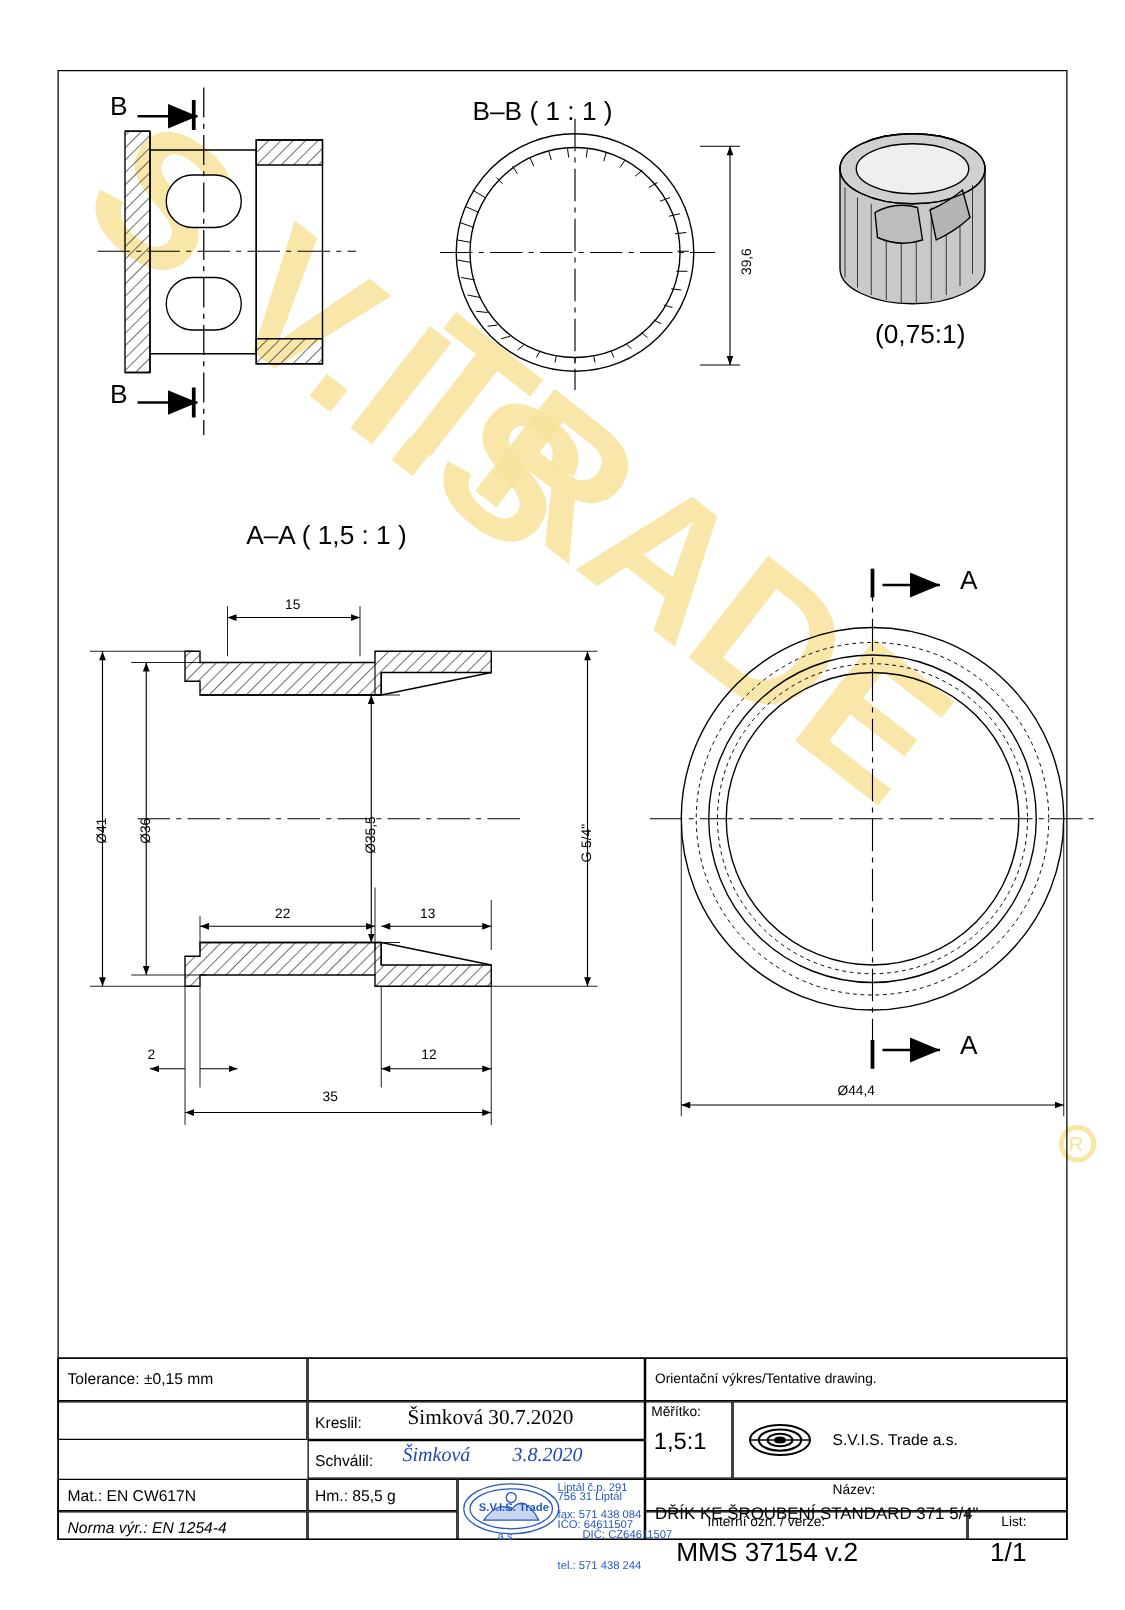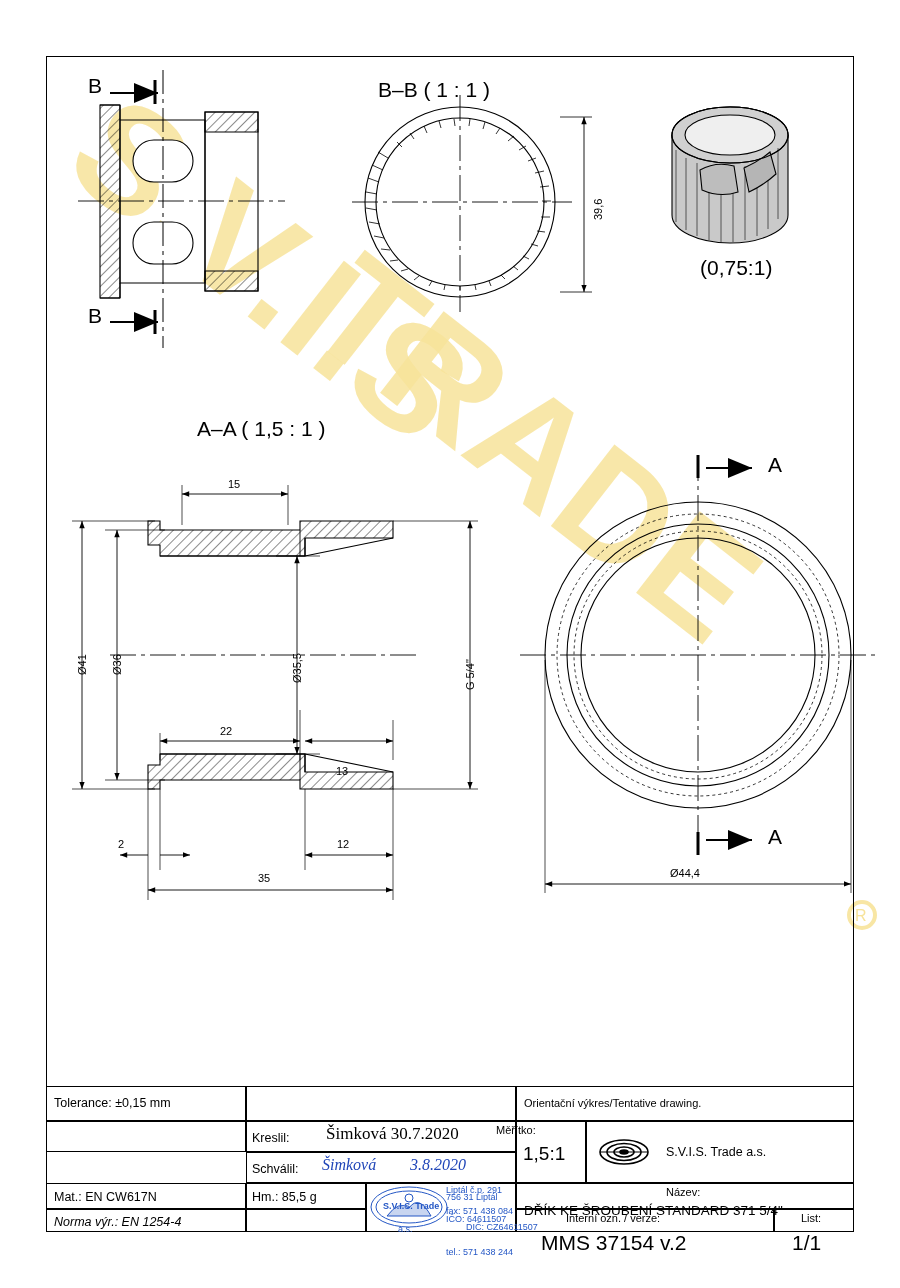--- a/index.html
+++ b/index.html
@@ -214,21 +214,21 @@
 <div class="lbl big" style="left:768px;top:453px;">A</div>
 <div class="lbl big" style="left:768px;top:825px;">A</div>
 
 <div class="lbl dim rot90" style="left:592px;top:220px;">39,6</div>
 <div class="lbl dim" style="left:228px;top:478px;">15</div>
 <div class="lbl dim rot90" style="left:76px;top:675px;">Ø41</div>
 <div class="lbl dim rot90" style="left:111px;top:675px;">Ø36</div>
 <div class="lbl dim rot90" style="left:291px;top:683px;">Ø35,5</div>
 <div class="lbl dim rot90" style="left:464px;top:690px;">G 5/4"</div>
 <div class="lbl dim" style="left:220px;top:725px;">22</div>
-<div class="lbl dim" style="left:336px;top:725px;margin-top:40px;">13</div>
+<div class="lbl dim" style="left:336px;top:725px;">13</div>
 <div class="lbl dim" style="left:118px;top:838px;">2</div>
 <div class="lbl dim" style="left:337px;top:838px;">12</div>
 <div class="lbl dim" style="left:258px;top:872px;">35</div>
 <div class="lbl dim" style="left:670px;top:867px;">Ø44,4</div>
 
 <div id="tb">
 
   <div class="cellbox" style="left:0;top:0;width:808px;height:146px;"></div>
 
   <div class="cellbox" style="left:0;top:0;width:200px;height:35px;"></div>
@@ -255,21 +255,21 @@
   <div class="tx" style="left:8px;top:10px;">Tolerance: ±0,15 mm</div>
   <div class="tx s" style="left:478px;top:11px;">Orientační výkres/Tentative drawing.</div>
 
   <div class="tx" style="left:206px;top:45px;">Kreslil:</div>
   <div class="tx hand" style="left:280px;top:38px;">Šimková 30.7.2020</div>
 
   <div class="tx" style="left:206px;top:76px;">Schválil:</div>
   <div class="tx sig" style="left:276px;top:70px;">Šimková</div>
   <div class="tx sig" style="left:364px;top:70px;">3.8.2020</div>
 
-  <div class="tx s" style="left:450px;top:38px;">Měřítko:</div>
+  <div class="tx s" style="left:475px;top:38px;">Měřítko:</div>
   <div class="tx b" style="left:477px;top:57px;">1,5:1</div>
 
   <svg width="56" height="32" style="position:absolute;left:550px;top:50px;">
     <g stroke="#000" fill="none" stroke-width="1.6">
       <ellipse cx="28" cy="16" rx="24" ry="12"></ellipse>
       <ellipse cx="28" cy="16" rx="17" ry="8.5"></ellipse>
       <ellipse cx="28" cy="16" rx="10" ry="5"></ellipse>
       <ellipse cx="28" cy="16" rx="4" ry="2" fill="#000"></ellipse>
       <line x1="4" y1="16" x2="52" y2="16" stroke-width="1.2"></line>
     </g>

